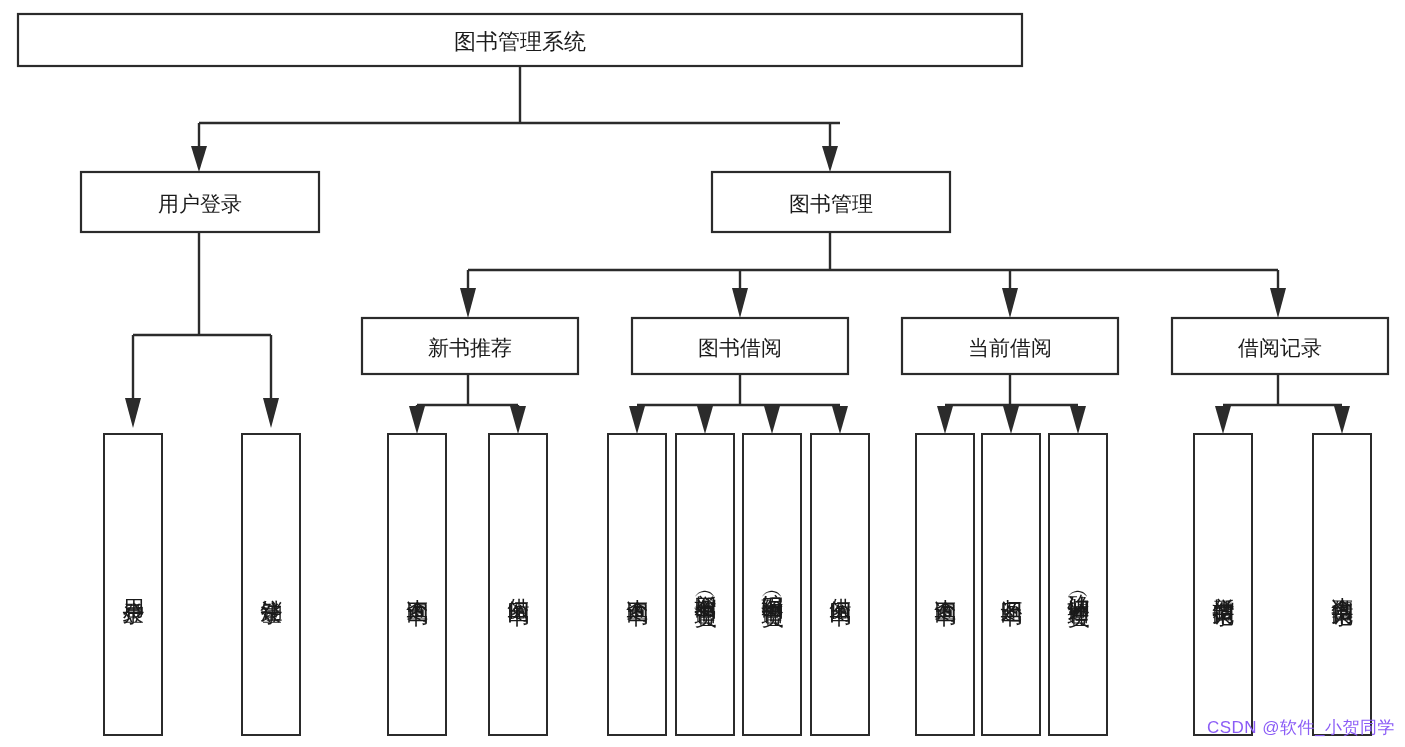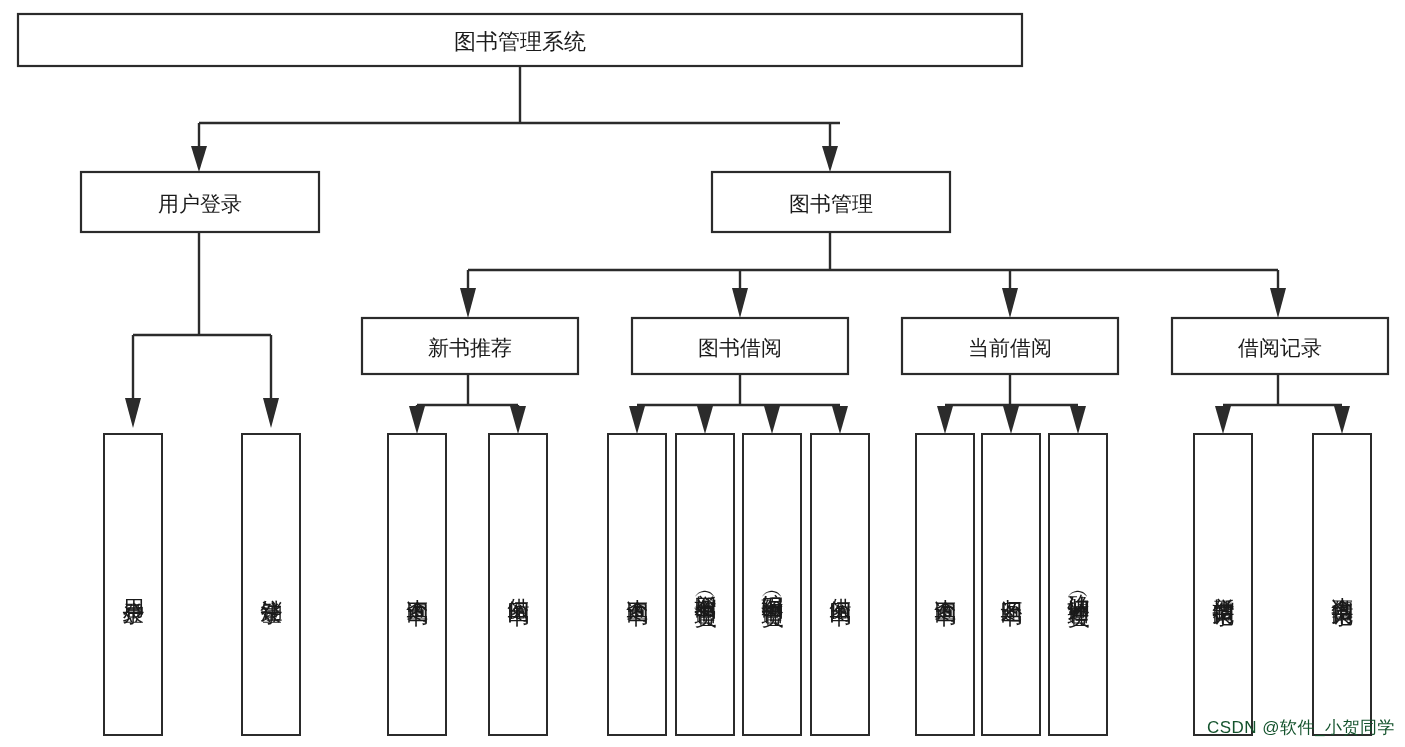--- a/index.html
+++ b/index.html
@@ -72,21 +72,21 @@
     text-align: center;
     white-space: nowrap;
     pointer-events: none;
   }
   .watermark {
     position: absolute;
     right: 10px;
     bottom: 8px;
     font-family: "Liberation Sans", "DejaVu Sans", sans-serif;
     font-size: 17px;
-    color: #14532d;
+    color: #8b5cf6;
     letter-spacing: 0.5px;
     white-space: nowrap;
   }
 </style>
 </head>
 <body>
 
 <div id="stage">
 
   <svg id="diagram" viewBox="0 0 1405 747">

